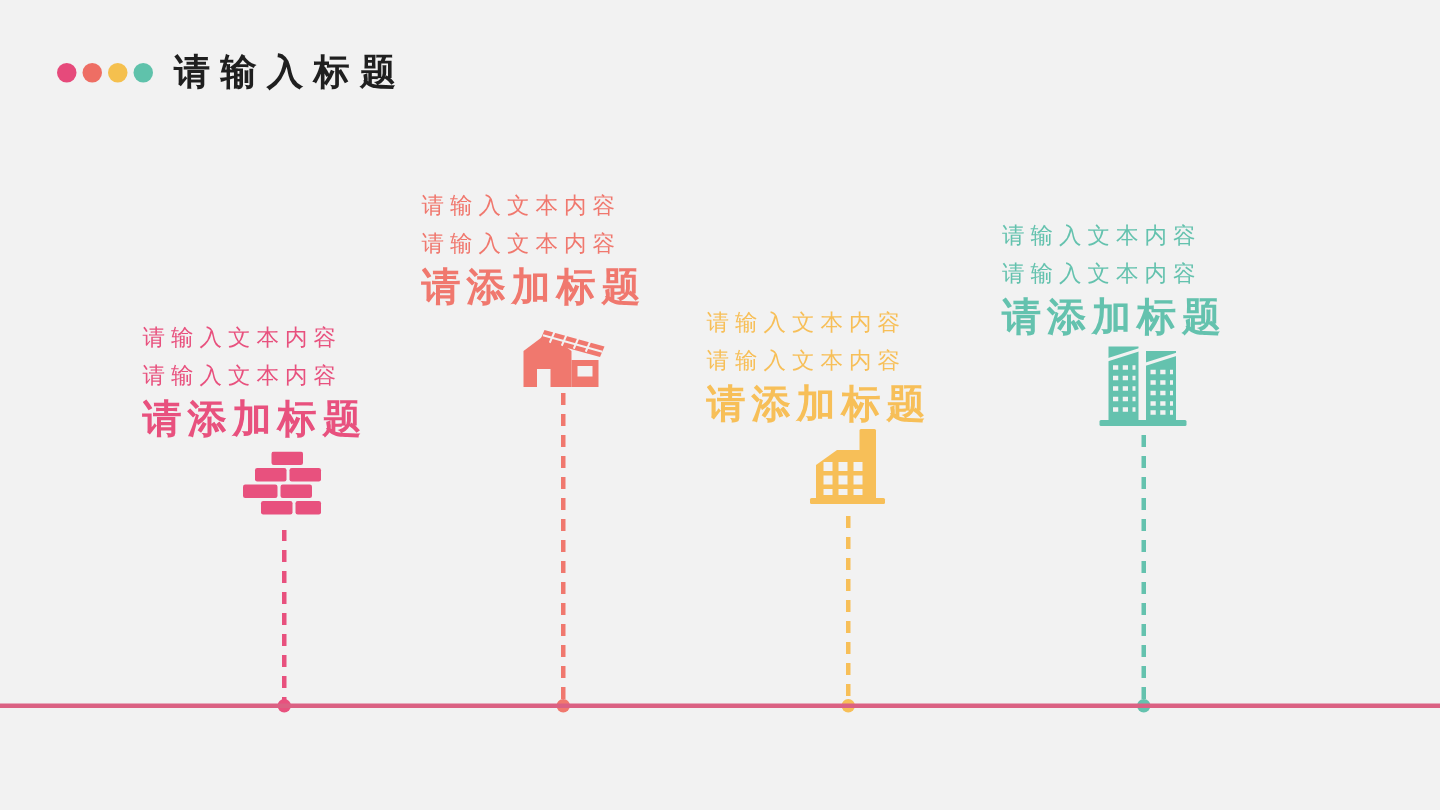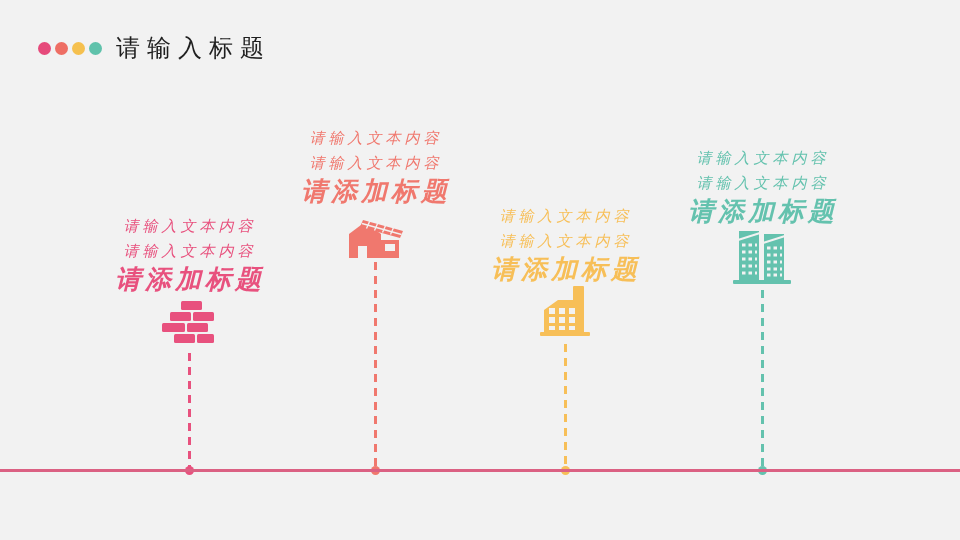--- a/index.html
+++ b/index.html
@@ -10,30 +10,30 @@
   }
 
   
   .header { position:absolute; left:38px; top:32px; display:flex; align-items:center; }
   .accent-dots { display:flex; gap:4px; align-items:center; }
   .adot { width:13px; height:13px; border-radius:50%; }
   .adot.c1 { background:#e64a7b; }
   .adot.c2 { background:#ee6e64; }
   .adot.c3 { background:#f5c04e; }
   .adot.c4 { background:#5fc2ab; }
-  .title { margin:0 0 0 14px; font-size:24px; font-weight:400; color:#1f1f1f; letter-spacing:7px; }
+  .title { margin:0 0 0 14px; font-size:24px; font-weight:700; color:#1f1f1f; letter-spacing:7px; }
 
   
   .c1 { color:#e8517e; }
   .c2 { color:#f0786e; }
   .c3 { color:#f7bf58; }
   .c4 { color:#64c2ae; }
 
   
-  .textblock { position:absolute; width:190px; text-align:center;font-style:italic; }
+  .textblock { position:absolute; width:190px; text-align:left; }
   .textblock p { margin:0; font-size:15px; letter-spacing:4px; line-height:25px; font-weight:500; }
   .textblock h2 { margin:3px 0 0; font-size:26px; font-weight:700; letter-spacing:4px; line-height:26px; }
   .tb1 { left:95px;  top:213px; }
   .tb2 { left:281px; top:125px; }
   .tb3 { left:471px; top:203px; }
   .tb4 { left:668px; top:145px; }
 
   
   .icon { position:absolute; }
   .icon svg { display:block; }

